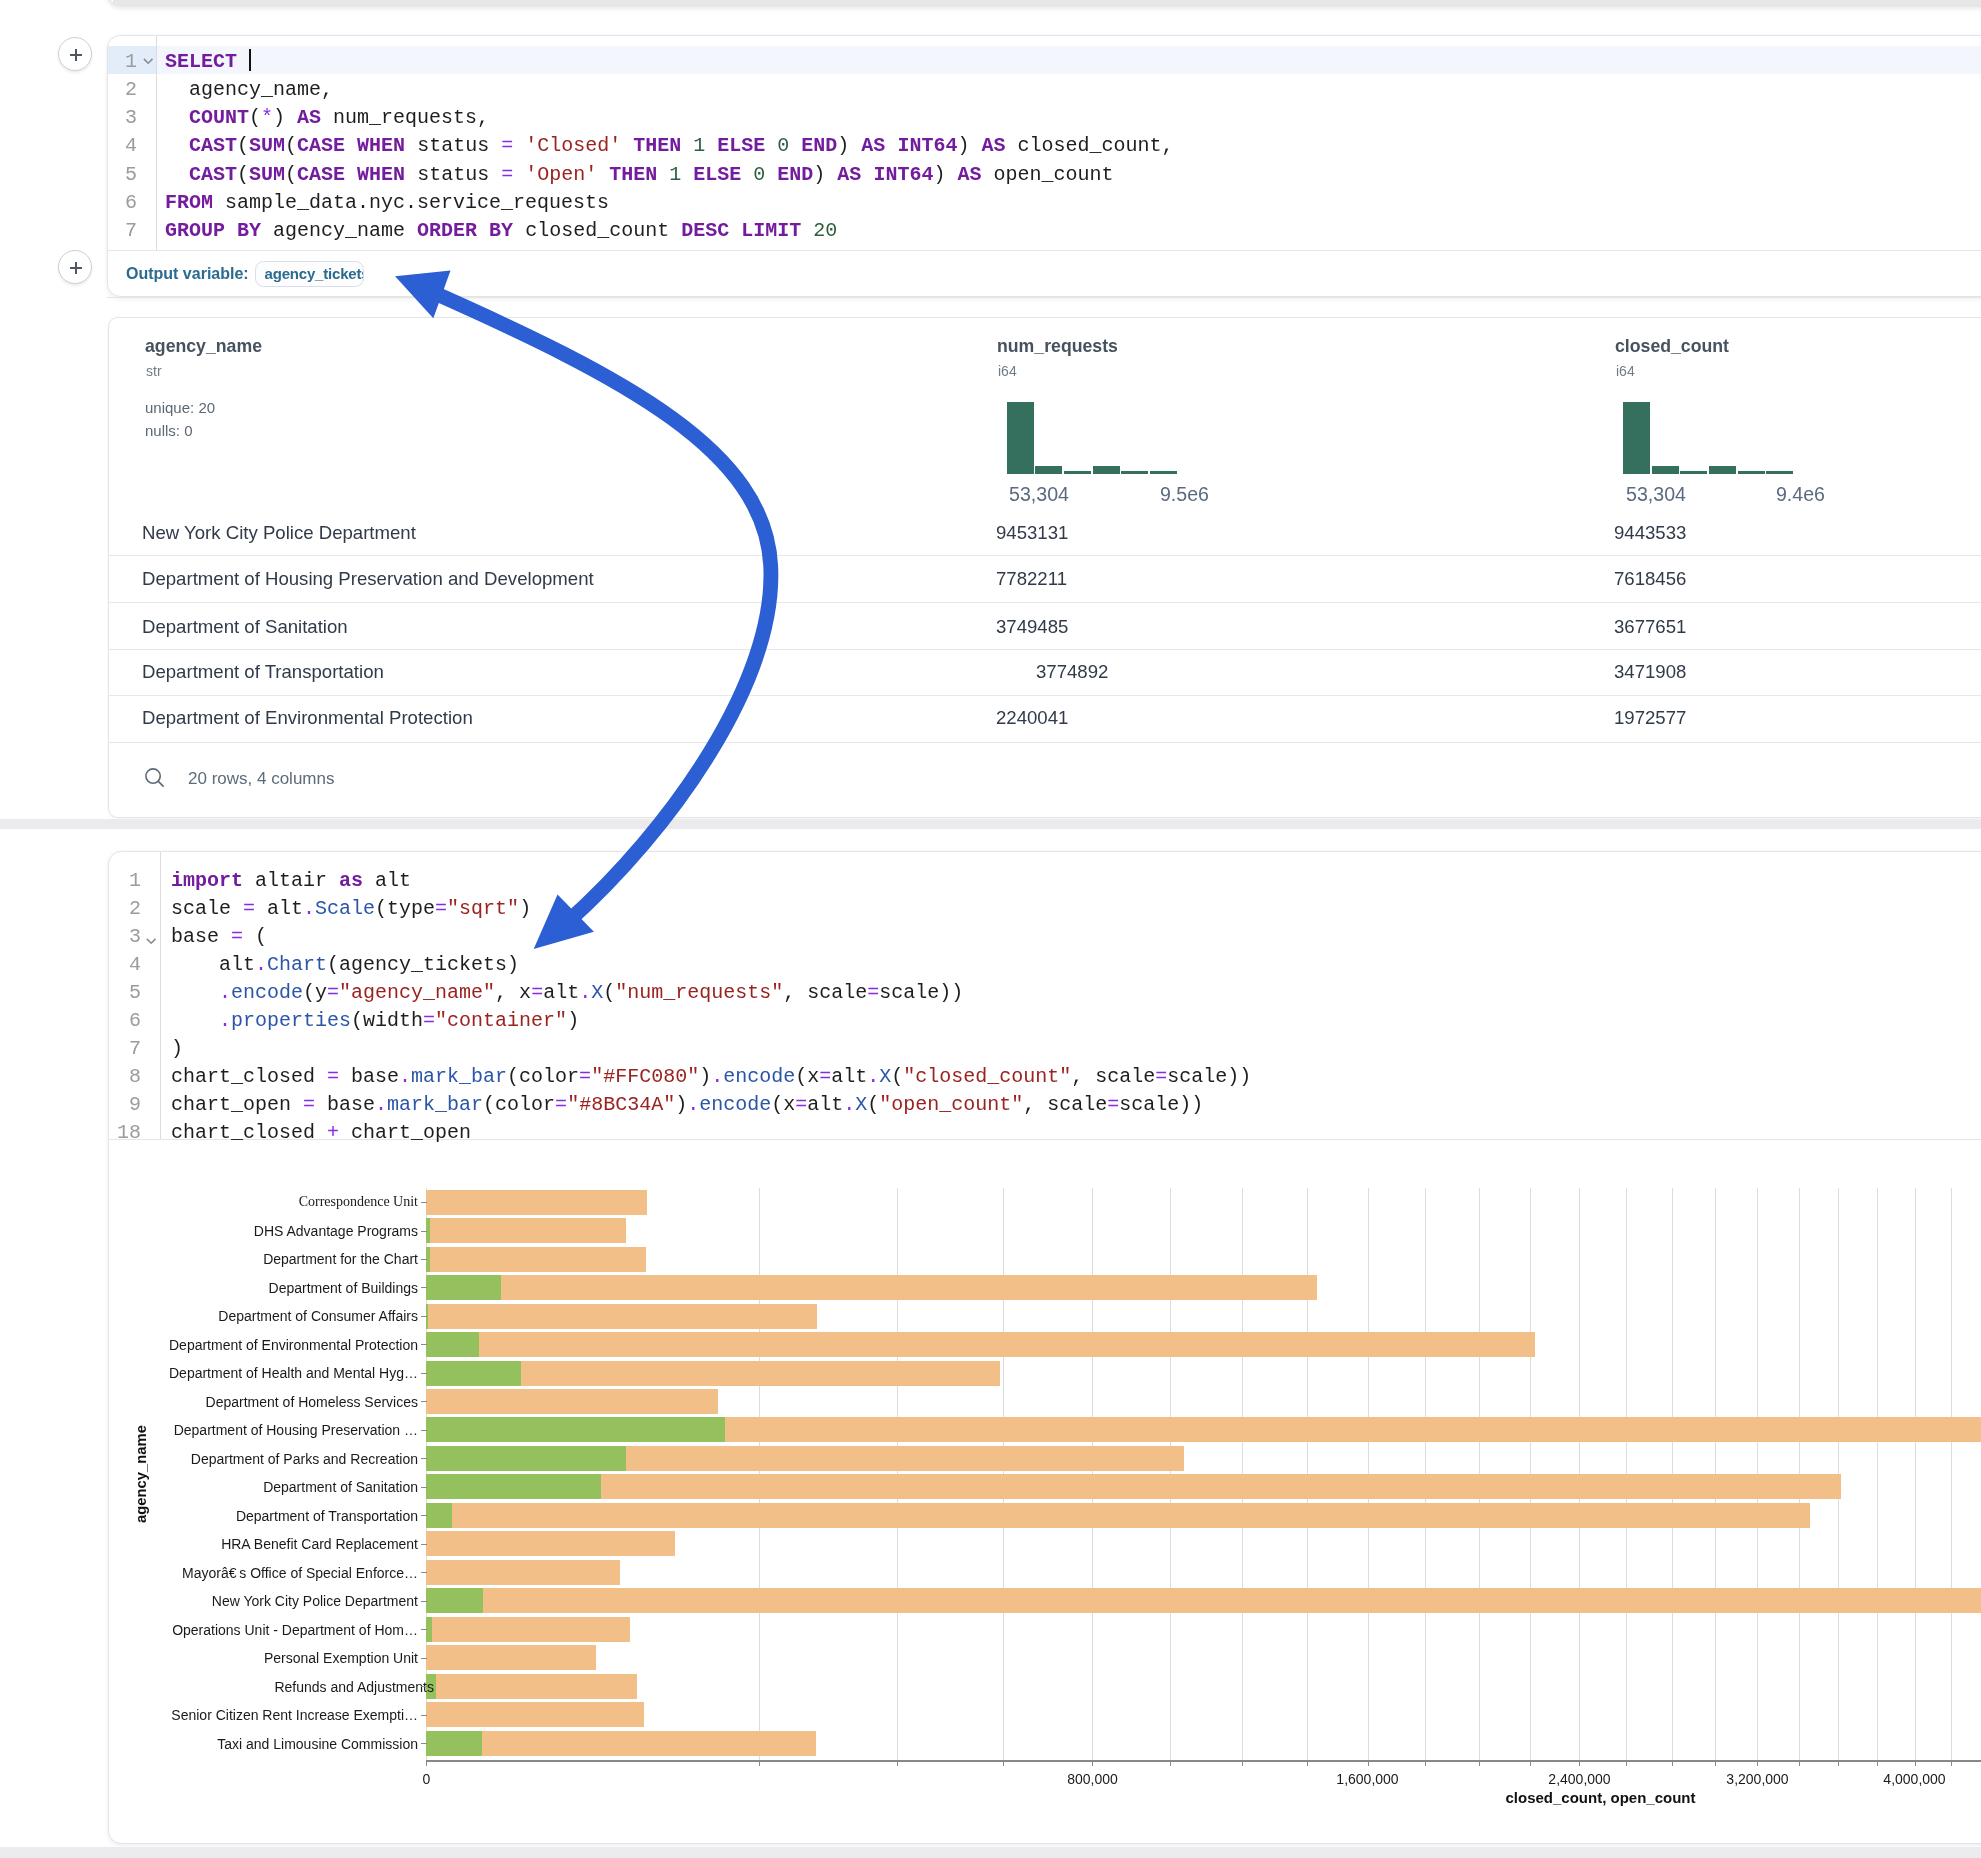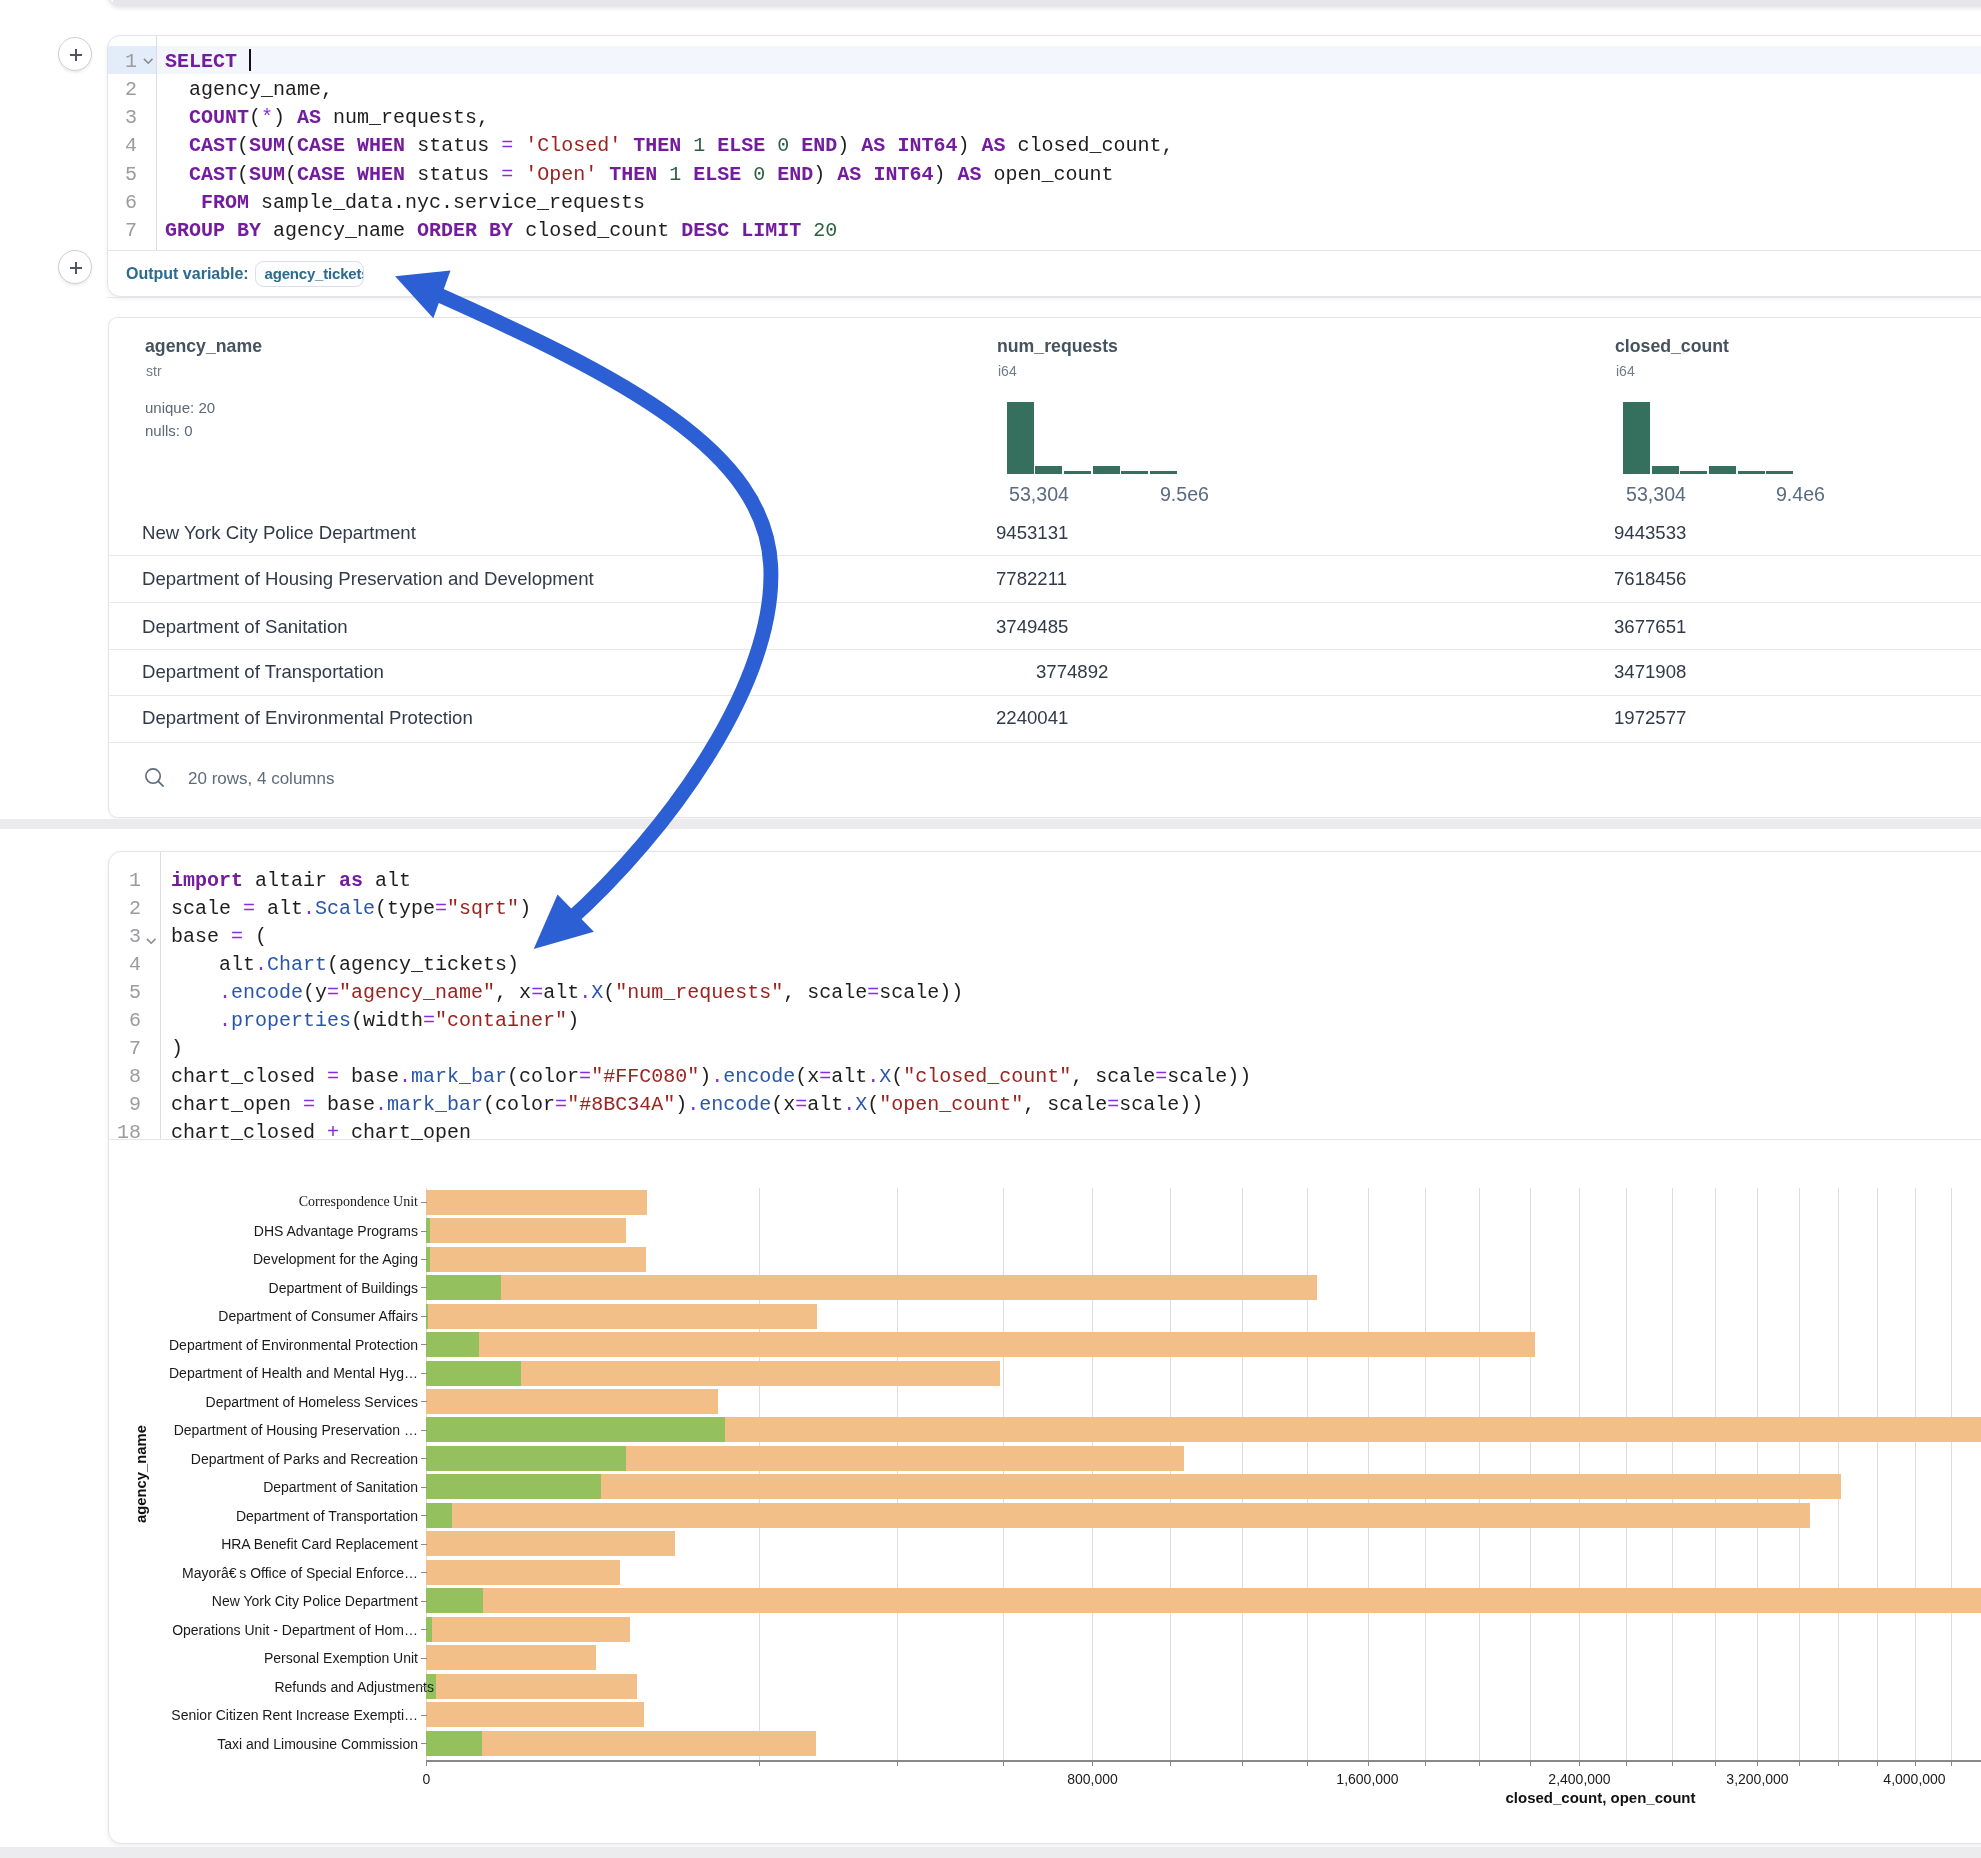--- a/index.html
+++ b/index.html
@@ -37,21 +37,21 @@
 <div class="codeline" style="left:165px; top:50px;"><span class="kw">SELECT</span><span class="tx"> </span></div>
 <div class="lnum" style="left:99px; top:78px; color:#9B9BA0;">2</div>
 <div class="codeline" style="left:165px; top:78px;"><span class="tx">  agency_name,</span></div>
 <div class="lnum" style="left:99px; top:106px; color:#9B9BA0;">3</div>
 <div class="codeline" style="left:165px; top:106px;"><span class="tx">  </span><span class="kw">COUNT</span><span class="tx">(</span><span class="op">*</span><span class="tx">) </span><span class="kw">AS</span><span class="tx"> num_requests,</span></div>
 <div class="lnum" style="left:99px; top:134px; color:#9B9BA0;">4</div>
 <div class="codeline" style="left:165px; top:134px;"><span class="tx">  </span><span class="kw">CAST</span><span class="tx">(</span><span class="kw">SUM</span><span class="tx">(</span><span class="kw">CASE</span><span class="tx"> </span><span class="kw">WHEN</span><span class="tx"> status </span><span class="op">=</span><span class="tx"> </span><span class="st">'Closed'</span><span class="tx"> </span><span class="kw">THEN</span><span class="tx"> </span><span class="nm">1</span><span class="tx"> </span><span class="kw">ELSE</span><span class="tx"> </span><span class="nm">0</span><span class="tx"> </span><span class="kw">END</span><span class="tx">) </span><span class="kw">AS</span><span class="tx"> </span><span class="kw">INT64</span><span class="tx">) </span><span class="kw">AS</span><span class="tx"> closed_count,</span></div>
 <div class="lnum" style="left:99px; top:163px; color:#9B9BA0;">5</div>
 <div class="codeline" style="left:165px; top:163px;"><span class="tx">  </span><span class="kw">CAST</span><span class="tx">(</span><span class="kw">SUM</span><span class="tx">(</span><span class="kw">CASE</span><span class="tx"> </span><span class="kw">WHEN</span><span class="tx"> status </span><span class="op">=</span><span class="tx"> </span><span class="st">'Open'</span><span class="tx"> </span><span class="kw">THEN</span><span class="tx"> </span><span class="nm">1</span><span class="tx"> </span><span class="kw">ELSE</span><span class="tx"> </span><span class="nm">0</span><span class="tx"> </span><span class="kw">END</span><span class="tx">) </span><span class="kw">AS</span><span class="tx"> </span><span class="kw">INT64</span><span class="tx">) </span><span class="kw">AS</span><span class="tx"> open_count</span></div>
 <div class="lnum" style="left:99px; top:191px; color:#9B9BA0;">6</div>
-<div class="codeline" style="left:165px; top:191px;margin-left:36px;"><span class="kw">FROM</span><span class="tx"> sample_data.nyc.service_requests</span></div>
+<div class="codeline" style="left:165px; top:191px;"><span class="kw">FROM</span><span class="tx"> sample_data.nyc.service_requests</span></div>
 <div class="lnum" style="left:99px; top:219px; color:#9B9BA0;">7</div>
 <div class="codeline" style="left:165px; top:219px;"><span class="kw">GROUP</span><span class="tx"> </span><span class="kw">BY</span><span class="tx"> agency_name </span><span class="kw">ORDER</span><span class="tx"> </span><span class="kw">BY</span><span class="tx"> closed_count </span><span class="kw">DESC</span><span class="tx"> </span><span class="kw">LIMIT</span><span class="tx"> </span><span class="nm">20</span></div>
 <svg class="abs" style="left:142px; top:57px;" width="12.4" height="8.6" viewBox="0 0 13 9">
       <path d="M2 2 L6.5 6.5 L11 2" fill="none" stroke="#8A8A90" stroke-width="1.6"></path>
     </svg>
 <div class="abs" style="left:249px; top:49px; width:1.9px; height:22px; background:#111;"></div>
 <div class="abs" style="left:58px; top:37px; width:34px; height:34px;border:1px solid #CBD0D6; border-radius:50%; background:#fff; box-shadow:0 1.9px 2.9px rgba(0,0,0,0.08);"></div>
     <div class="abs" style="left:70px; top:54px; width:11.5px; height:1.9px; background:#4F565E;"></div>
     <div class="abs" style="left:75px; top:49px; width:1.9px; height:11.5px; background:#4F565E;"></div>
 <div class="abs" style="left:58px; top:250px; width:34px; height:34px;border:1px solid #CBD0D6; border-radius:50%; background:#fff; box-shadow:0 1.9px 2.9px rgba(0,0,0,0.08);"></div>
@@ -161,21 +161,21 @@
 <div class="grid" style="left:426px; top:1188px; height:572px;"></div>
 <div class="bar" style="left:426px; top:1190px; width:221px; background:#F2BF88;"></div>
 <div class="ylab" style="left:0; top:1194px; width:418px;font-family:Liberation Serif, serif;">Correspondence Unit</div>
 <div class="abs" style="left:421px; top:1202px; width:5.7px; height:1.3px; background:#8a8a8a;"></div>
 <div class="bar" style="left:426px; top:1218px; width:200px; background:#F2BF88;"></div>
 <div class="bar" style="left:426px; top:1218px; width:3.8px; background:#94C15D;"></div>
 <div class="ylab" style="left:0; top:1223px; width:418px;">DHS Advantage Programs</div>
 <div class="abs" style="left:421px; top:1231px; width:5.7px; height:1.3px; background:#8a8a8a;"></div>
 <div class="bar" style="left:426px; top:1247px; width:220px; background:#F2BF88;"></div>
 <div class="bar" style="left:426px; top:1247px; width:3.8px; background:#94C15D;"></div>
-<div class="ylab" style="left:0; top:1251px; width:418px;">Development for the Aging</div>
+<div class="ylab" style="left:0; top:1251px; width:418px;">Department for the Chart</div>
 <div class="abs" style="left:421px; top:1259px; width:5.7px; height:1.3px; background:#8a8a8a;"></div>
 <div class="bar" style="left:426px; top:1275px; width:891px; background:#F2BF88;"></div>
 <div class="bar" style="left:426px; top:1275px; width:75px; background:#94C15D;"></div>
 <div class="ylab" style="left:0; top:1280px; width:418px;">Department of Buildings</div>
 <div class="abs" style="left:421px; top:1287px; width:5.7px; height:1.3px; background:#8a8a8a;"></div>
 <div class="bar" style="left:426px; top:1304px; width:391px; background:#F2BF88;"></div>
 <div class="bar" style="left:426px; top:1304px; width:1.9px; background:#94C15D;"></div>
 <div class="ylab" style="left:0; top:1308px; width:418px;">Department of Consumer Affairs</div>
 <div class="abs" style="left:421px; top:1316px; width:5.7px; height:1.3px; background:#8a8a8a;"></div>
 <div class="bar" style="left:426px; top:1332px; width:1109px; background:#F2BF88;"></div>

